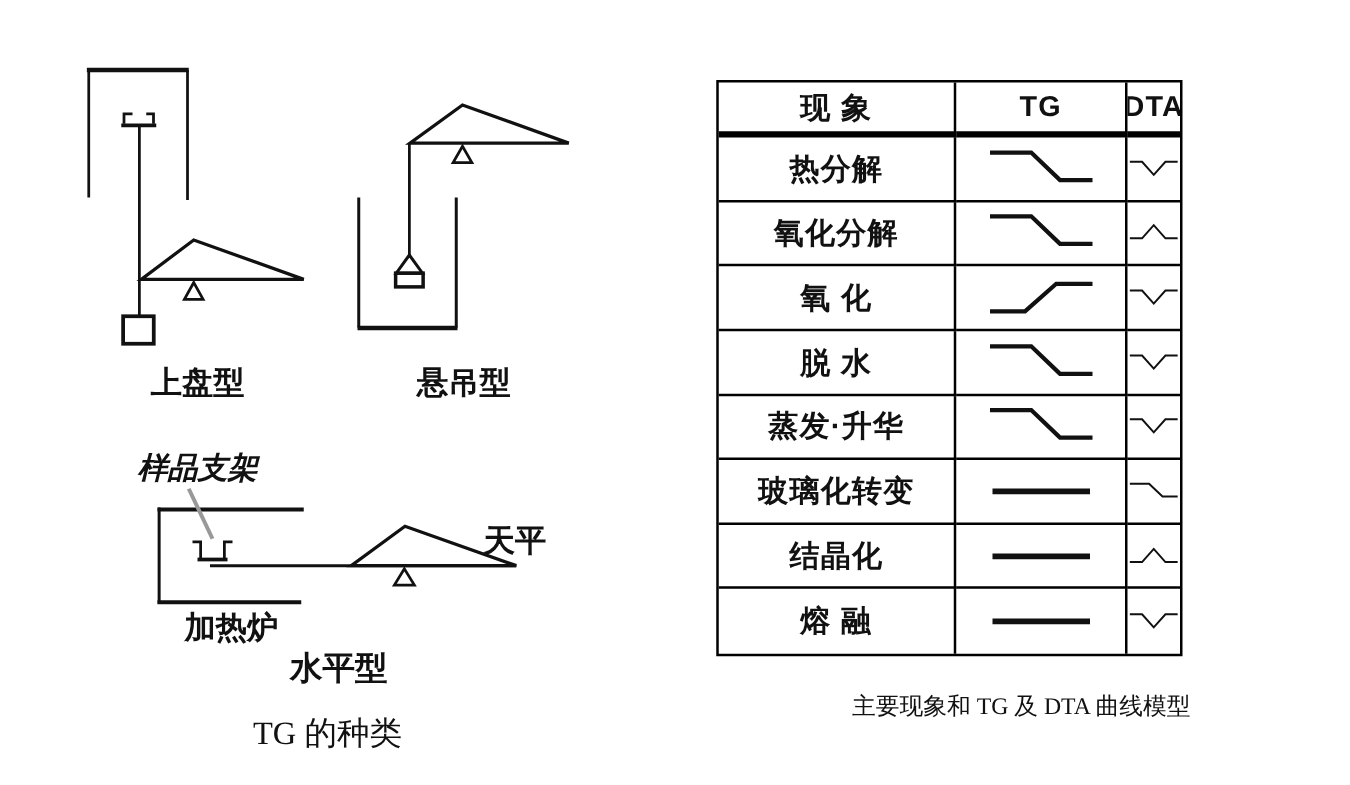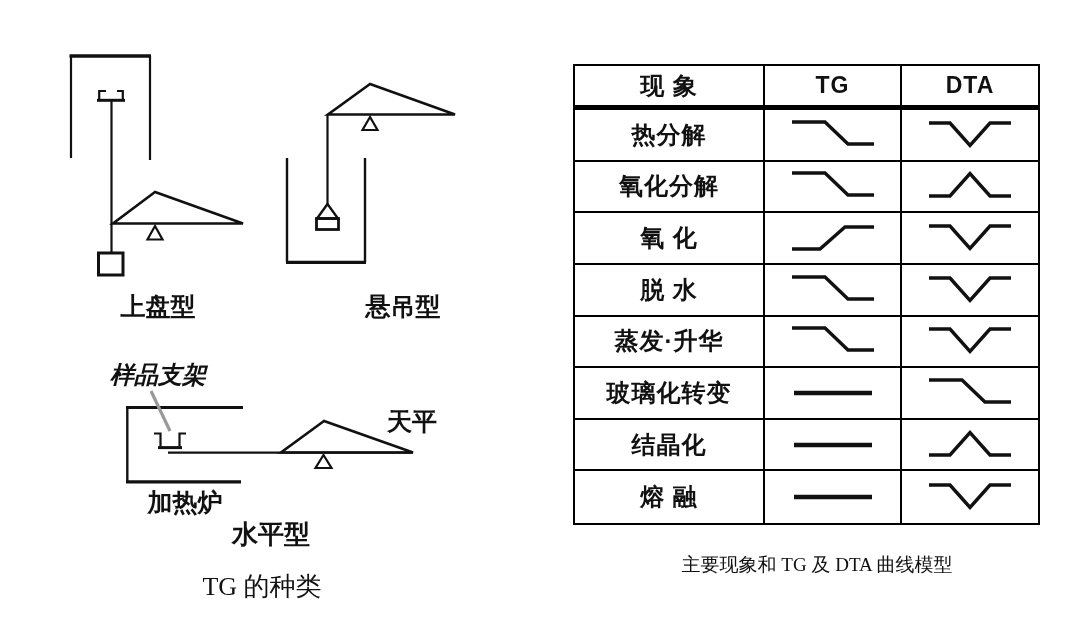--- a/index.html
+++ b/index.html
@@ -17,21 +17,21 @@
     font-weight:700;font-size:25px;line-height:1.1;white-space:nowrap;
     font-family:"Liberation Sans",sans-serif;color:#111;
   }
   .caption{
     position:absolute;transform:translateX(-50%);
     font-family:"Liberation Serif",serif;font-weight:400;font-size:19px;
     white-space:nowrap;color:#111;
   }
   
   .tg-table{
-    position:absolute;left:573px;top:64px;width:467px;height:461px;
+    position:absolute;left:573px;top:64px;width:373px;height:461px;
     box-sizing:border-box;border:2px solid #000;background:#fff;
     display:grid;grid-template-columns:190px 137px 1fr;
     grid-template-rows:44px repeat(8,1fr);
   }
   .c{
     border-right:2px solid #000;border-bottom:2px solid #000;
     display:flex;align-items:center;justify-content:center;overflow:hidden;
   }
   .c.lastcol{border-right:none;}
   .c.hdr{border-bottom:5px solid #000;}
@@ -96,23 +96,23 @@
     <path class="stroke" d="M154,433.5 H160.5 V446.5 M179.5,446.5 V433.5 H186" stroke-width="2.2"></path>
     <line class="stroke" x1="158" y1="447.6" x2="182" y2="447.6" stroke-width="3"></line>
     <line class="stroke" x1="168" y1="452.6" x2="413" y2="452.6" stroke-width="2.4"></line>
     <polygon class="stroke" points="324,421 281,452.5 413,452.5" stroke-width="2.6"></polygon>
     <polygon class="stroke" points="323.5,455 315.5,468 331.5,468" stroke-width="2.2"></polygon>
     <line x1="151" y1="391" x2="170" y2="431" stroke="#999999" stroke-width="3.2" fill="none"></line>
   </g>
 </svg>
 
 <div class="lbl" style="left:158px;top:293px;">上盘型</div>
-<div class="lbl" style="left:371px;top:293px;margin-left:32px;">悬吊型</div>
+<div class="lbl" style="left:371px;top:293px;">悬吊型</div>
 <div class="lbl" style="left:158px;top:362px;font-size:24px;font-style:italic;">样品支架</div>
-<div class="lbl" style="left:412px;top:408px;">天平</div>
+<div class="lbl" style="left:412px;top:420px;">天平</div>
 <div class="lbl" style="left:185px;top:489px;">加热炉</div>
 <div class="lbl" style="left:271px;top:520px;font-size:26px;">水平型</div>
 <div class="caption" style="left:262px;top:569px;font-size:26px;">TG 的种类</div>
 
 <div class="tg-table">
 
   <div class="c hdr phen">现 象</div>
   <div class="c hdr hdr-latin">TG</div>
   <div class="c hdr hdr-latin lastcol">DTA</div>
 

